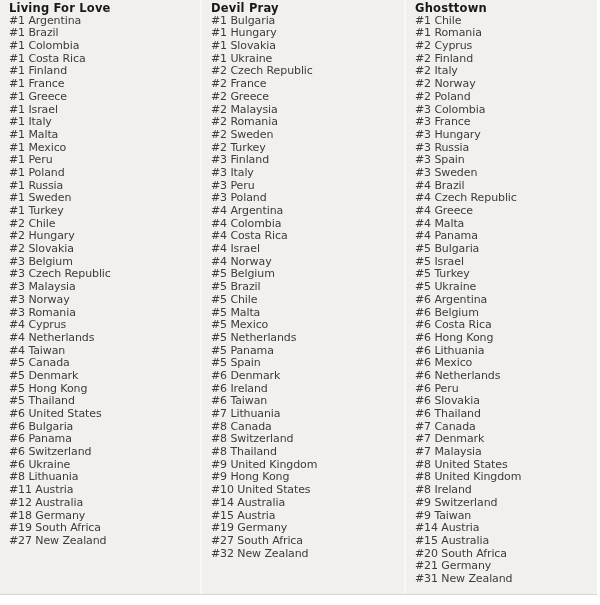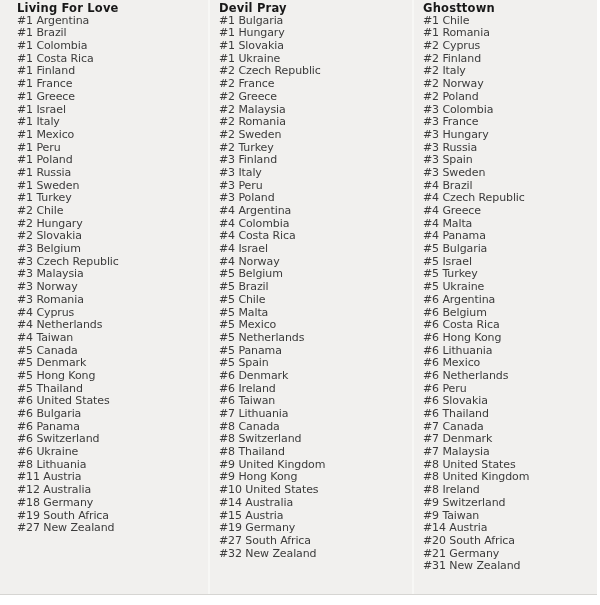--- a/index.html
+++ b/index.html
@@ -25,21 +25,21 @@
     border-bottom: 1px solid #d6d5d2;
     display: flex;
     flex-direction: row;
     align-items: stretch;
   }
   .col {
     box-sizing: border-box;
     padding: 2px 0 0 9px;
     background: #f1f0ee;
   }
-  .col.c0 { width: 200px; margin-left: 8px; }
+  .col.c0 { width: 200px; }
   .col.c1 { width: 204px; border-left: 2px solid #f7f7f5; }
   .col.c2 { flex: 1;      border-left: 2px solid #f7f7f5; }
   .col-title {
     font-size: 11.5px;
     font-weight: bold;
     color: #181818;
     height: 12.7px;
     line-height: 12.7px;
     letter-spacing: 0.2px;
     white-space: nowrap;
@@ -62,20 +62,21 @@
     <div class="col-title">Living For Love</div>
   <div class="entry">#1 Argentina</div>
         <div class="entry">#1 Brazil</div>
         <div class="entry">#1 Colombia</div>
         <div class="entry">#1 Costa Rica</div>
         <div class="entry">#1 Finland</div>
         <div class="entry">#1 France</div>
         <div class="entry">#1 Greece</div>
         <div class="entry">#1 Israel</div>
         <div class="entry">#1 Italy</div>
+        <div class="entry">#1 Malta</div>
         <div class="entry">#1 Mexico</div>
         <div class="entry">#1 Peru</div>
         <div class="entry">#1 Poland</div>
         <div class="entry">#1 Russia</div>
         <div class="entry">#1 Sweden</div>
         <div class="entry">#1 Turkey</div>
         <div class="entry">#2 Chile</div>
         <div class="entry">#2 Hungary</div>
         <div class="entry">#2 Slovakia</div>
         <div class="entry">#3 Belgium</div>
@@ -184,18 +185,19 @@
         <div class="entry">#6 Thailand</div>
         <div class="entry">#7 Canada</div>
         <div class="entry">#7 Denmark</div>
         <div class="entry">#7 Malaysia</div>
         <div class="entry">#8 United States</div>
         <div class="entry">#8 United Kingdom</div>
         <div class="entry">#8 Ireland</div>
         <div class="entry">#9 Switzerland</div>
         <div class="entry">#9 Taiwan</div>
         <div class="entry">#14 Austria</div>
+        <div class="entry">#15 Australia</div>
         <div class="entry">#20 South Africa</div>
         <div class="entry">#21 Germany</div>
         <div class="entry">#31 New Zealand</div>
       </div>
     </div>
 </div>
 
 </body></html>

